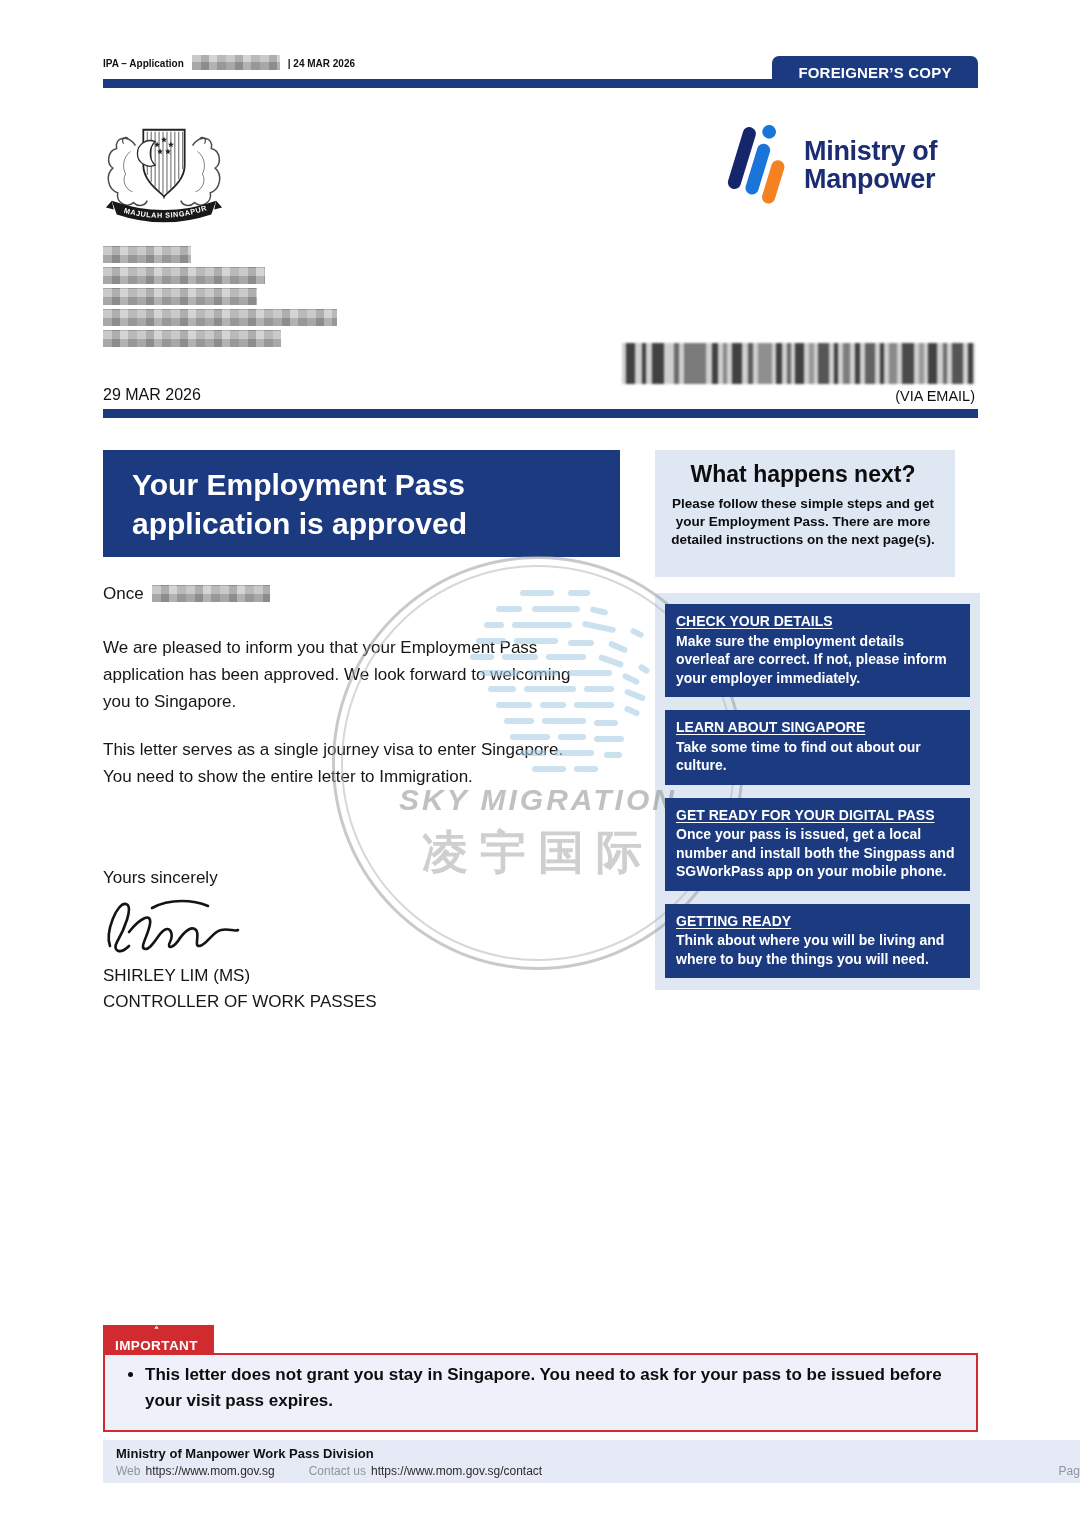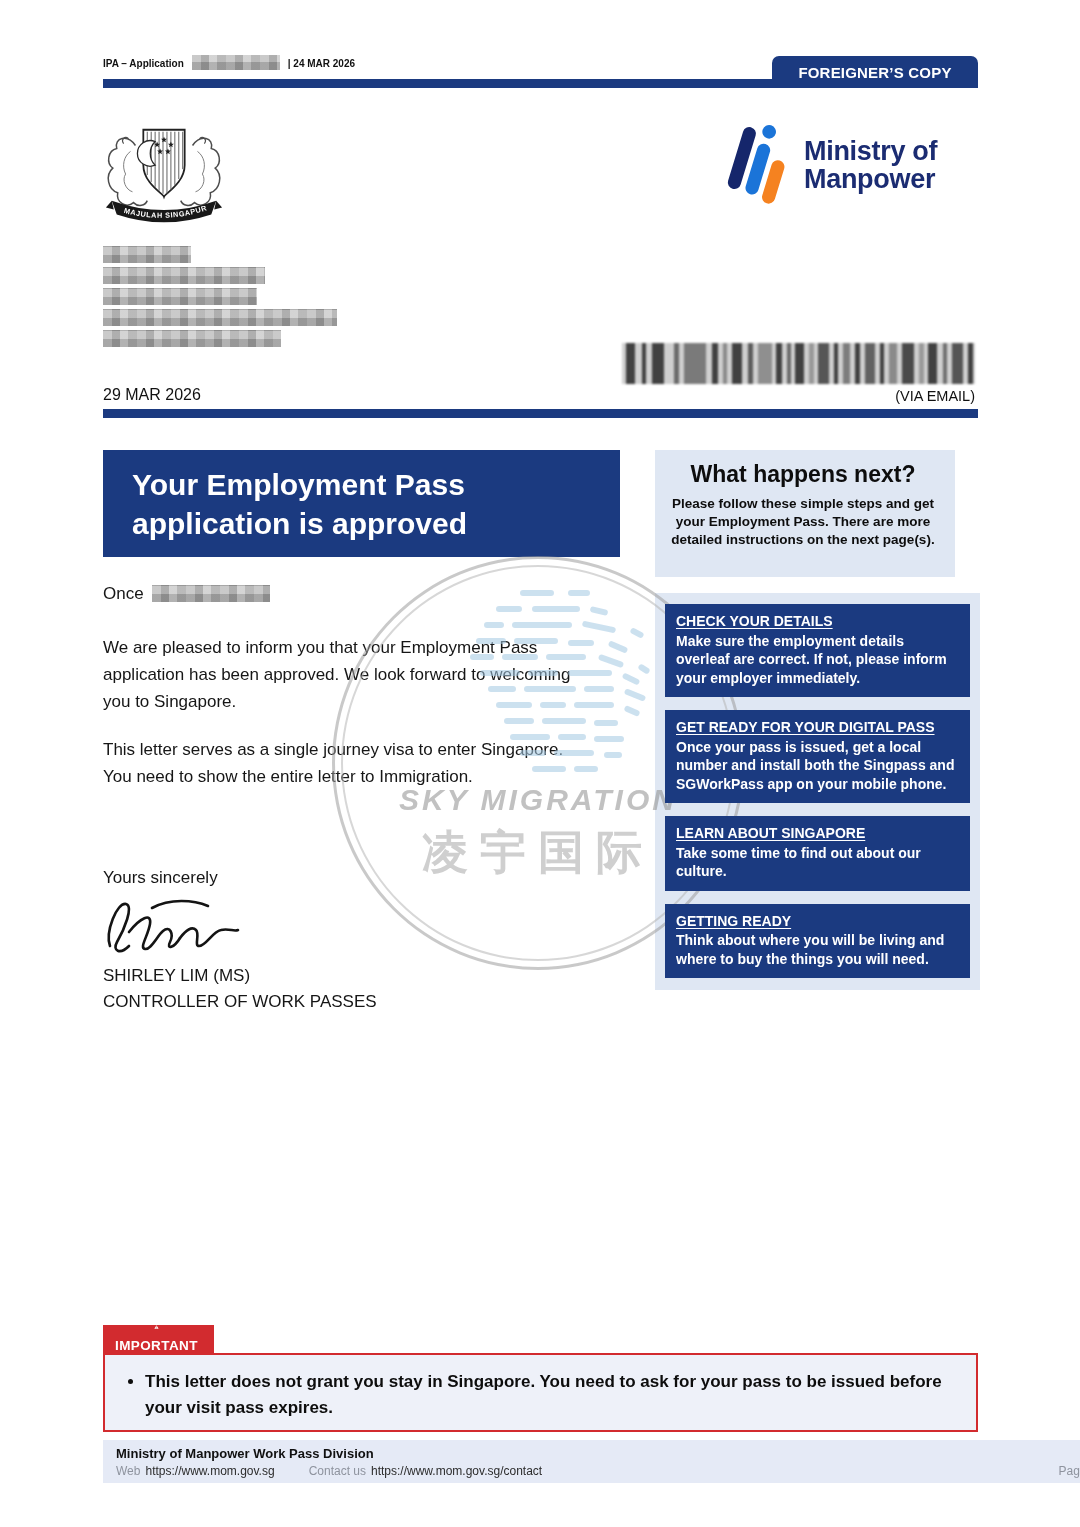--- a/index.html
+++ b/index.html
@@ -88,21 +88,21 @@
 
   
   .imp-badge{
     left:103px;top:1325px;height:28px;background:#d22b2f;color:#fff;display:inline-flex;
     align-items:center;gap:9px;padding:0 16px 0 12px;font-size:13.5px;font-weight:bold;letter-spacing:.4px;flex-direction:column;
   }
   .imp-box{
     left:103px;top:1353px;width:875px;height:79px;border:2px solid #d22b2f;background:#eef1f9;
     box-sizing:border-box;
   }
-  .imp-box ul{margin:14px 0 0 0;padding:0 24px 0 40px;}
+  .imp-box ul{margin:7px 0 0 0;padding:0 24px 0 40px;}
   .imp-box li{font-size:17px;font-weight:bold;color:#0d0d0d;line-height:26px;}
 
   
   .footer{
     left:103px;top:1440px;width:1035px;height:43px;background:#e5eaf6;box-sizing:border-box;
     padding:6px 13px 0 13px;
   }
   .f-division{font-size:13px;font-weight:bold;color:#101010;}
   .f-row{display:flex;align-items:baseline;font-size:12px;margin-top:3px;color:#2c2c2c;}
   .f-label{color:#8e939e;margin-right:5px;}
@@ -226,26 +226,26 @@
     <div class="sb-title">What happens next?</div>
     <div class="sb-sub">Please follow these simple steps and get your Employment Pass. There are more detailed instructions on the next page(s).</div>
   </div>
 
   <div class="abs sb-steps">
     <div class="step">
       <span class="step-title">CHECK YOUR DETAILS</span>
       <div class="step-body">Make sure the employment details overleaf are correct. If not, please inform your employer immediately.</div>
     </div>
     <div class="step">
+      <span class="step-title">LEARN ABOUT SINGAPORE</span>
+      <div class="step-body">Take some time to find out about our culture.</div>
+    </div>
+    <div class="step">
       <span class="step-title">GET READY FOR YOUR DIGITAL PASS</span>
       <div class="step-body">Once your pass is issued, get a local number and install both the Singpass and SGWorkPass app on your mobile phone.</div>
-    </div>
-    <div class="step">
-      <span class="step-title">LEARN ABOUT SINGAPORE</span>
-      <div class="step-body">Take some time to find out about our culture.</div>
     </div>
     <div class="step">
       <span class="step-title">GETTING READY</span>
       <div class="step-body">Think about where you will be living and where to buy the things you will need.</div>
     </div>
   </div>
 
   <div class="abs body-text salutation">
     <span>Once</span><span class="redact redact-dear"></span>
   </div>

